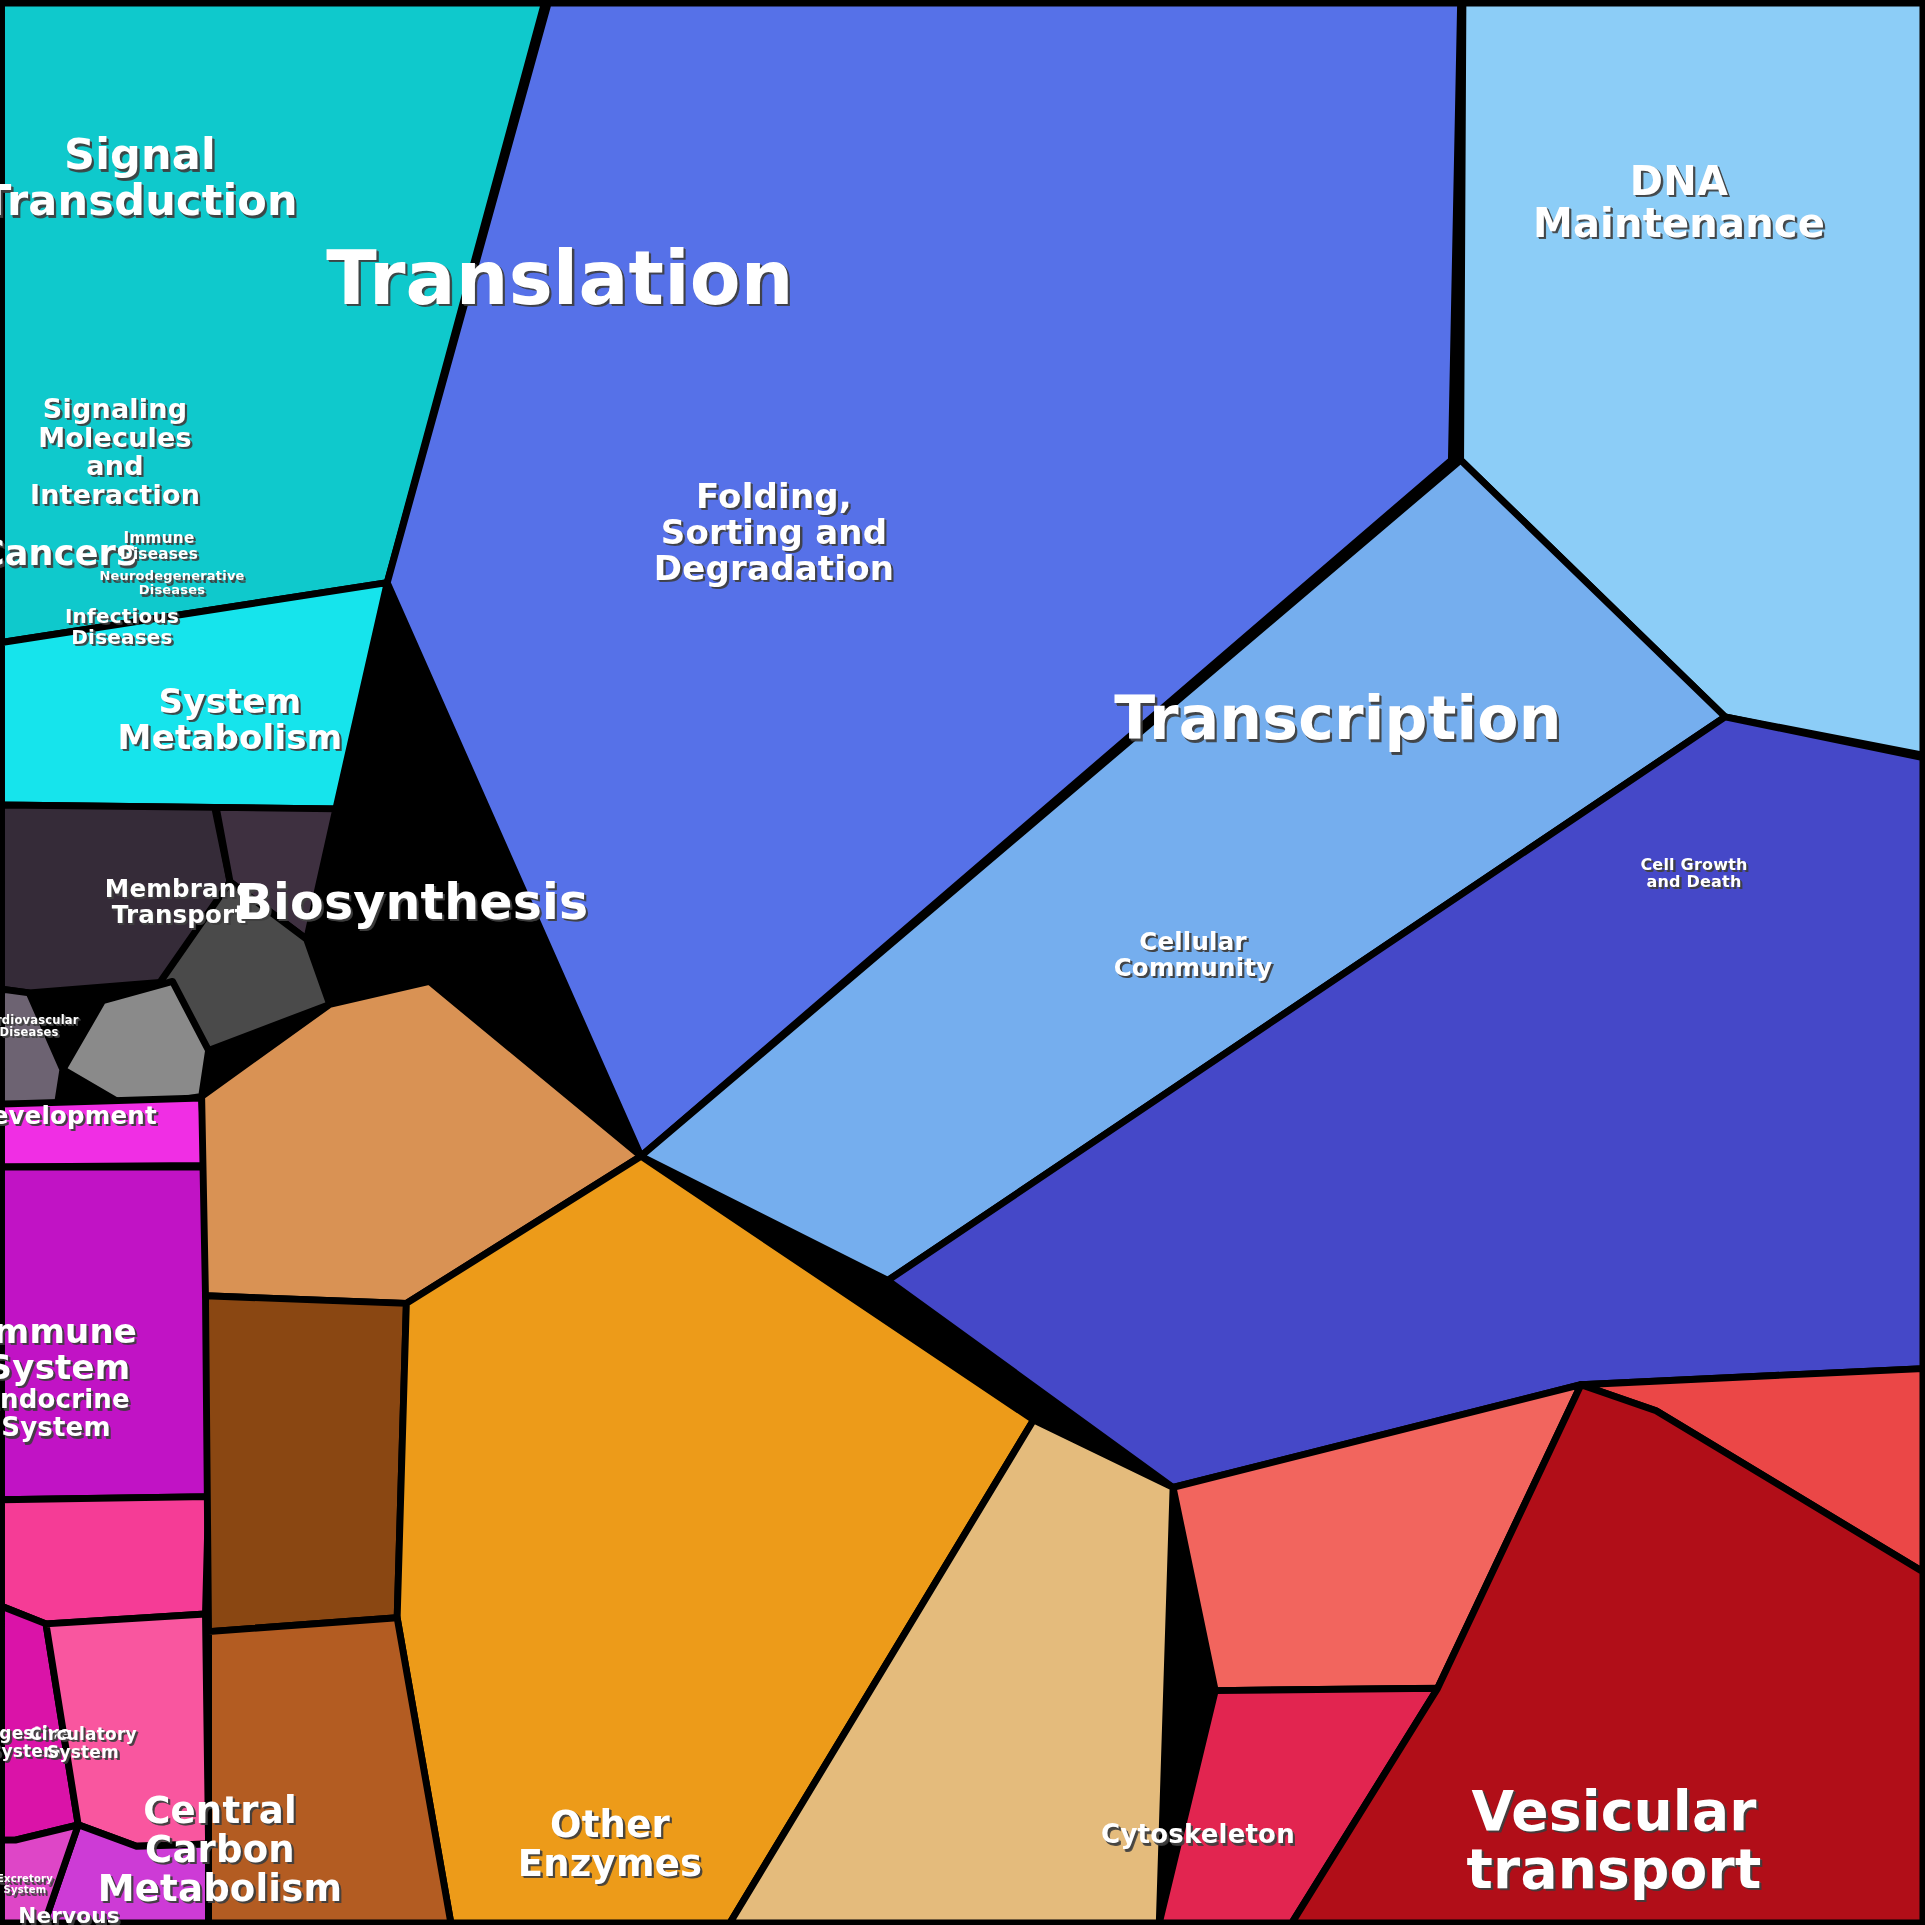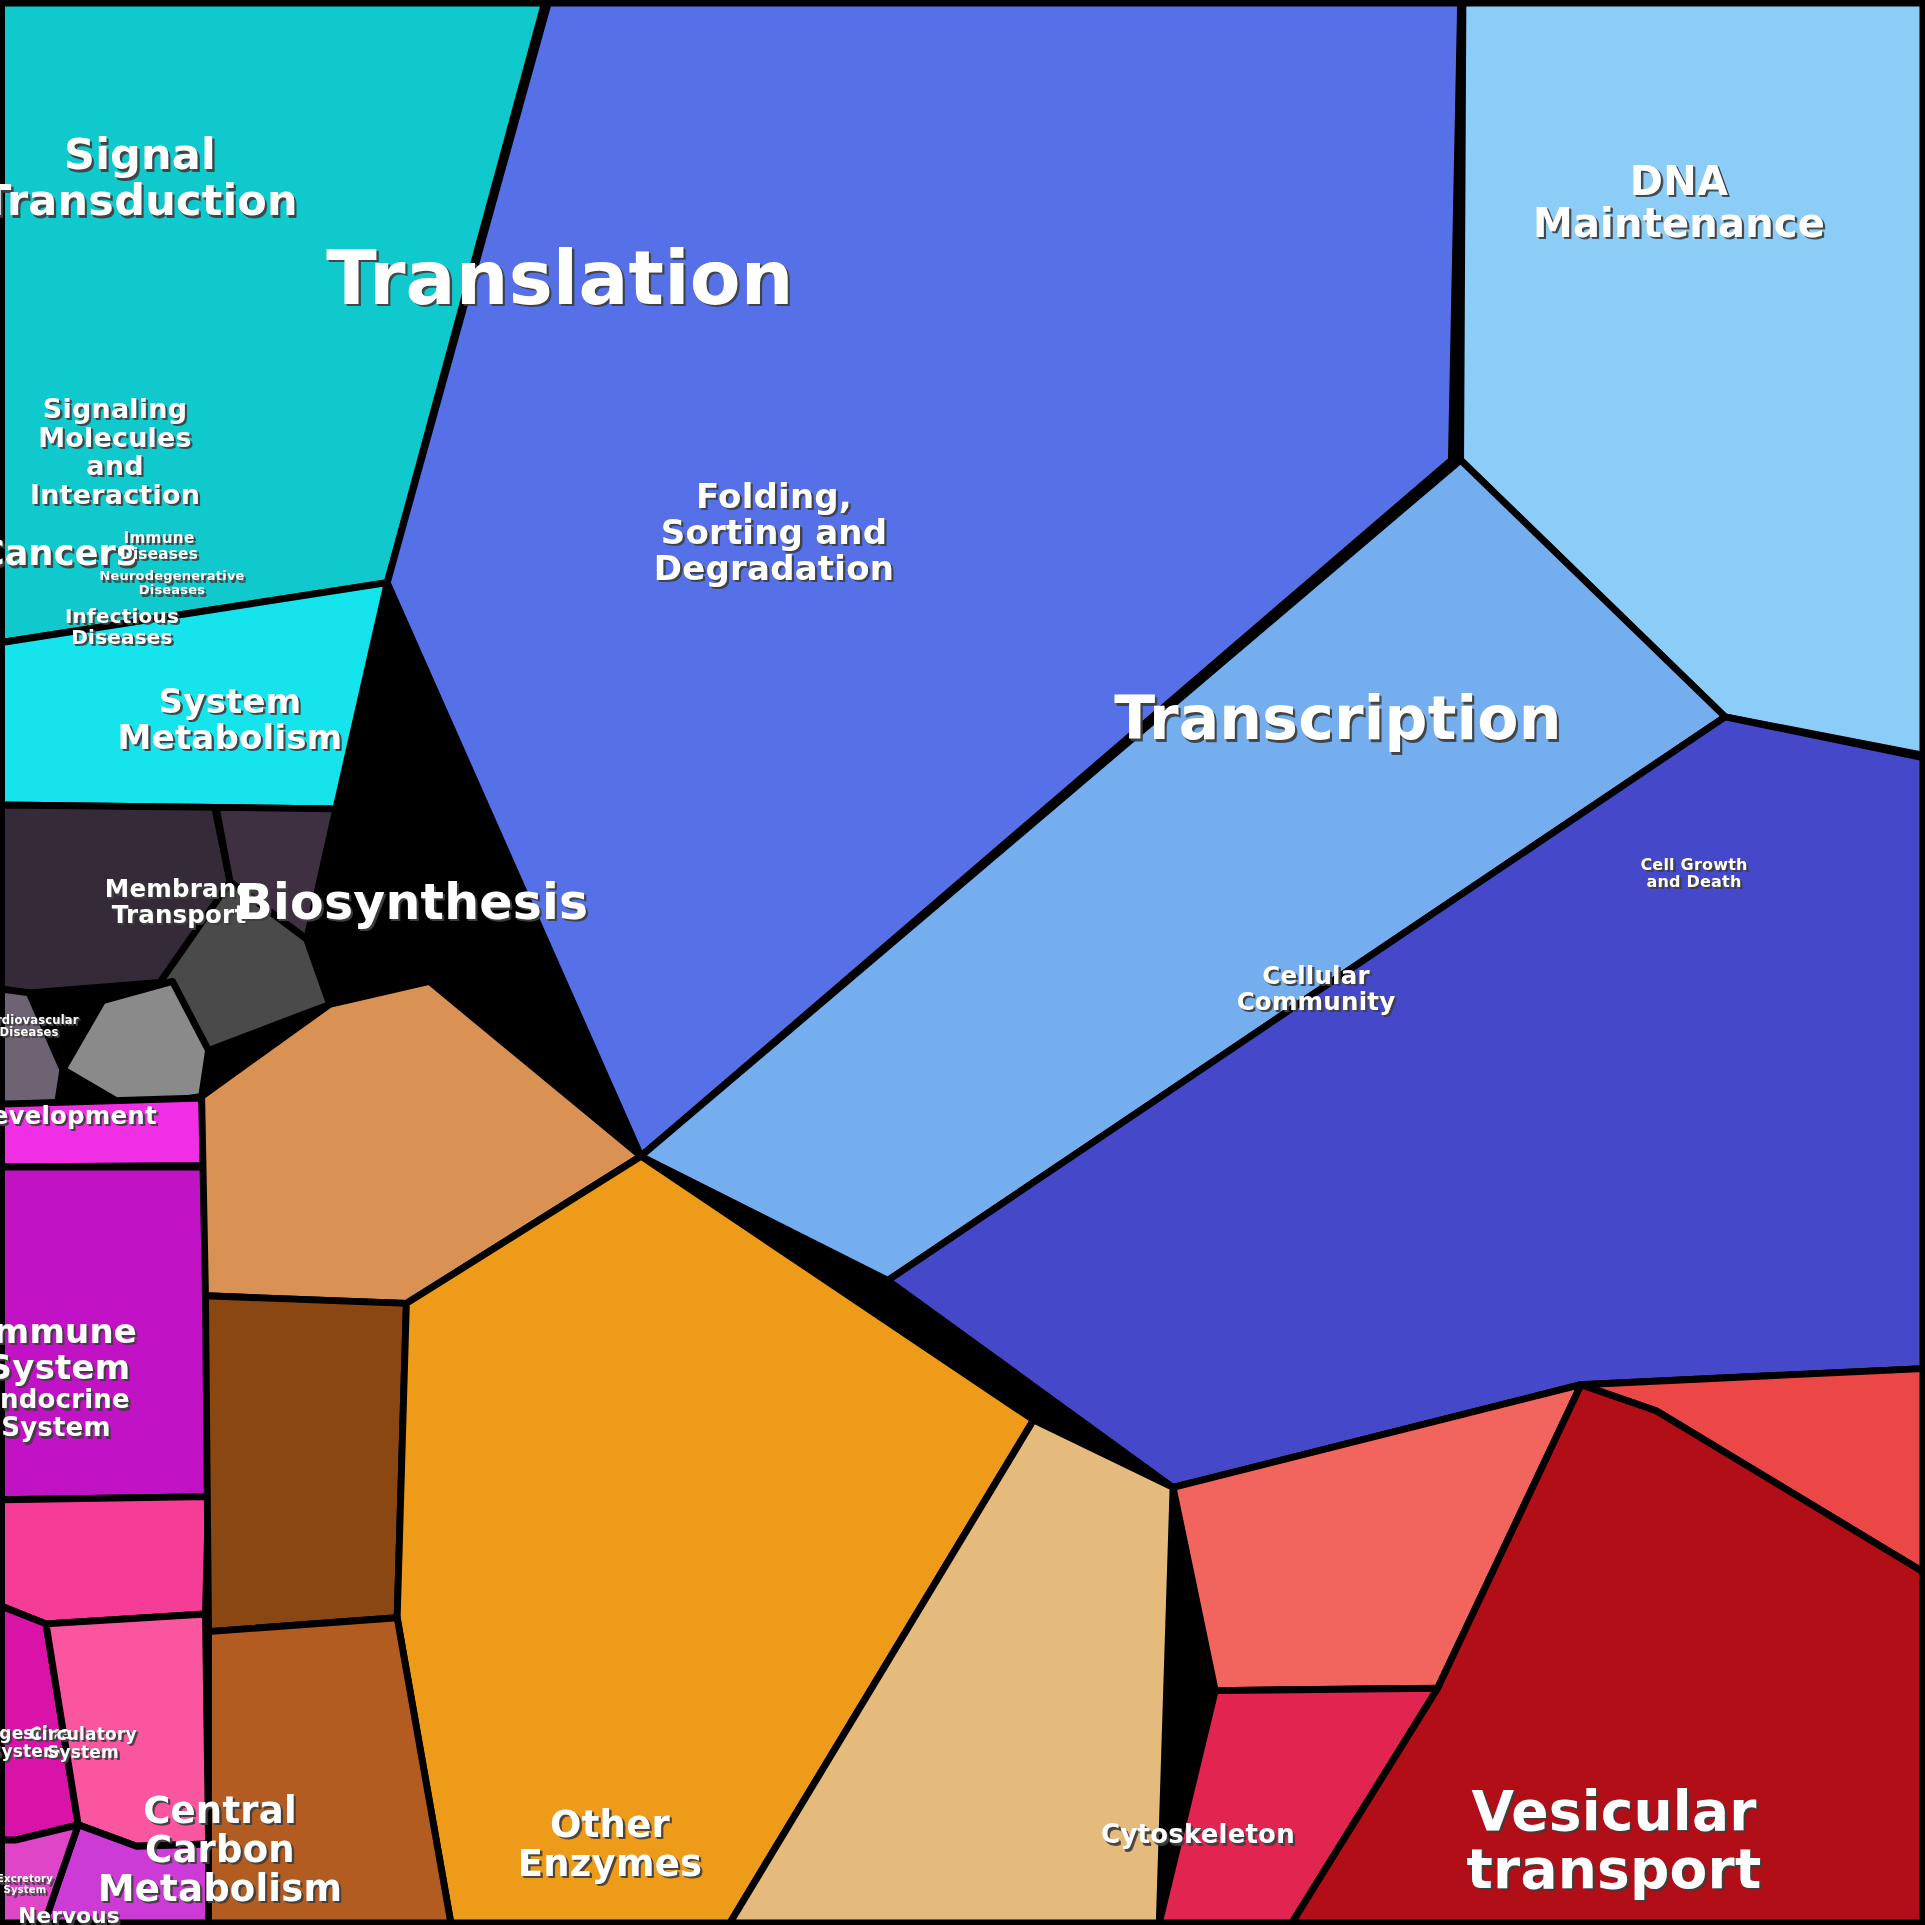--- a/index.html
+++ b/index.html
@@ -127,21 +127,21 @@
       <div class="cell-label" style="left: 179px; top: 902px; font-size: 24.5px;">Membrane
 Transport</div>
       <div class="cell-label" style="left: 412px; top: 903px; font-size: 49px;">Biosynthesis</div>
       <div class="cell-label" style="left: 220px; top: 1850px; font-size: 37px;">Central
 Carbon
 Metabolism</div>
       <div class="cell-label" style="left: 610px; top: 1844px; font-size: 37px;">Other
 Enzymes</div>
       <div class="cell-label" style="left: 1694px; top: 874px; font-size: 16px;">Cell Growth
 and Death</div>
-      <div class="cell-label" style="left: 1316px; top: 955px; font-size: 24.5px; margin-top: 34px;">Cellular
+      <div class="cell-label" style="left: 1193px; top: 955px; font-size: 24.5px;">Cellular
 Community</div>
       <div class="cell-label" style="left: 1198px; top: 1835px; font-size: 26px;">Cytoskeleton</div>
       <div class="cell-label" style="left: 1614px; top: 1840px; font-size: 55px;">Vesicular
 transport</div>
     </div>
 
 </div>
 
 
 </body></html>

